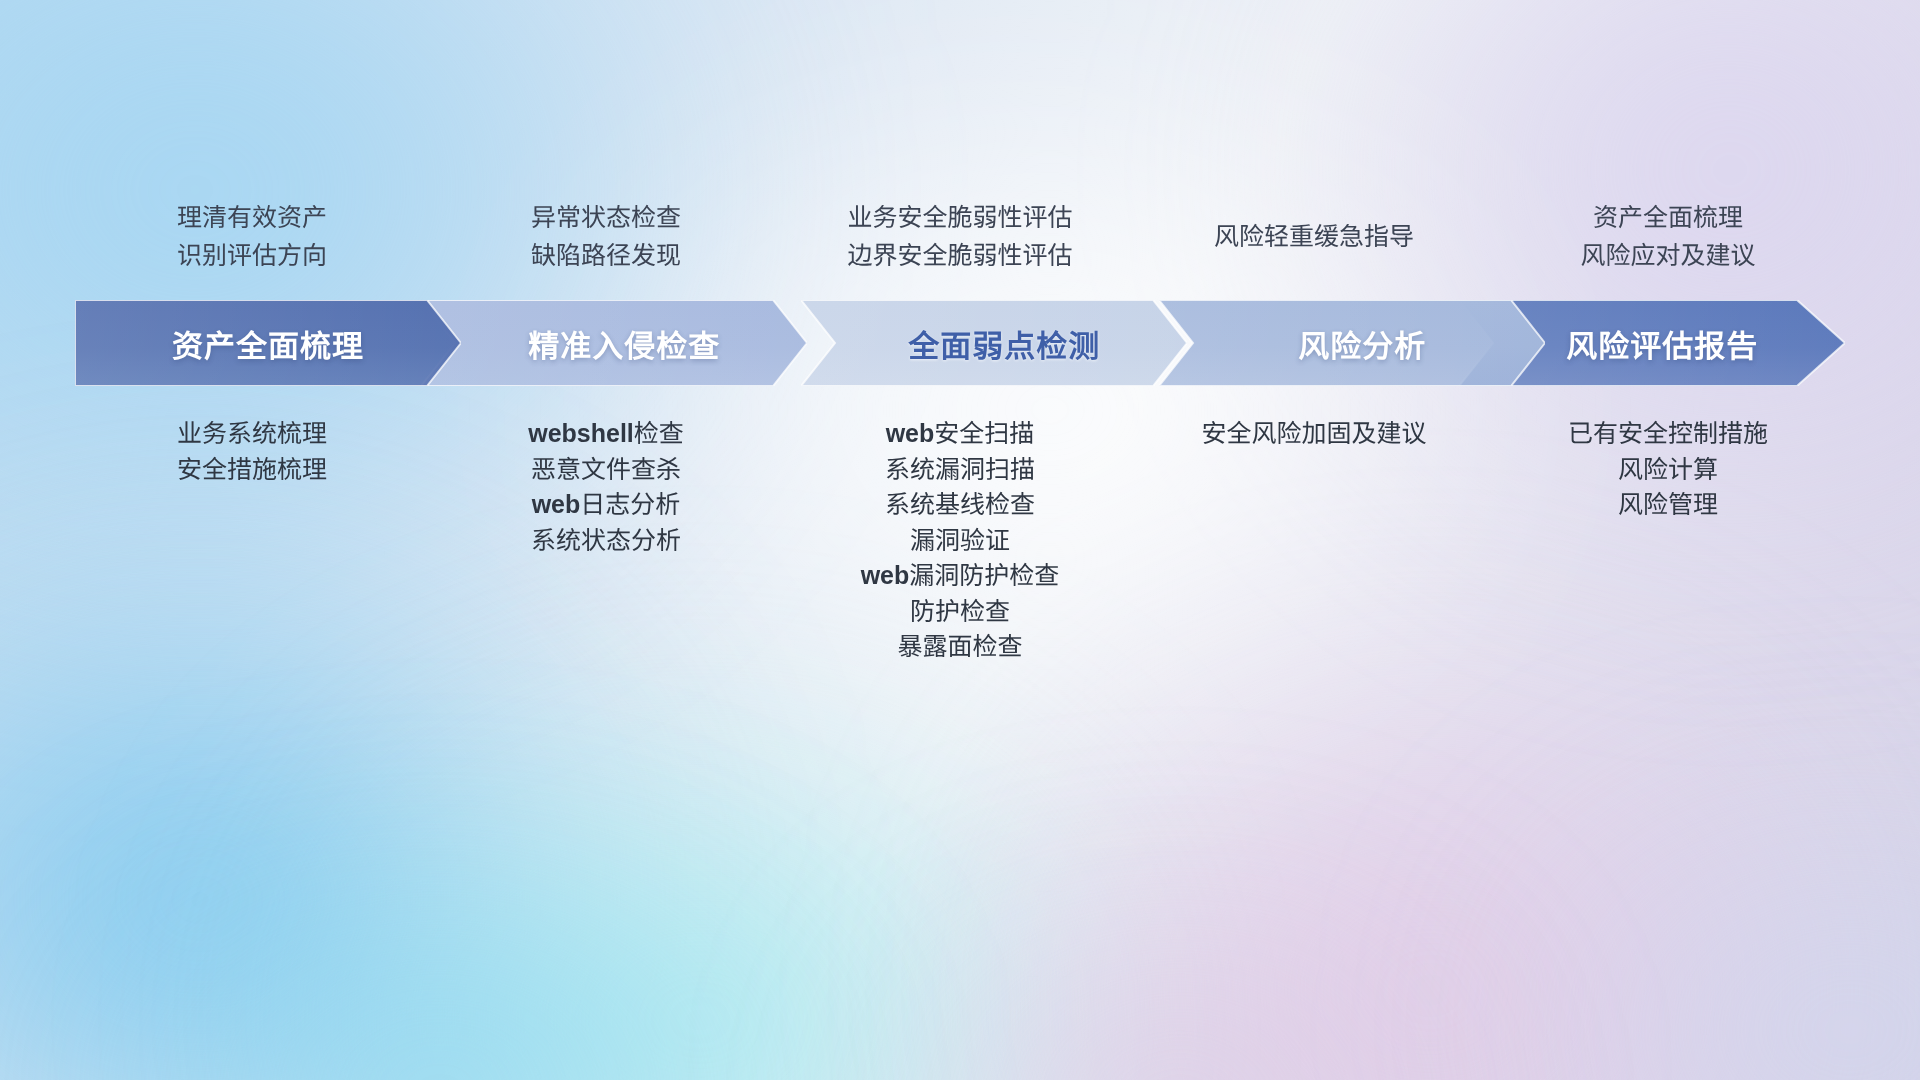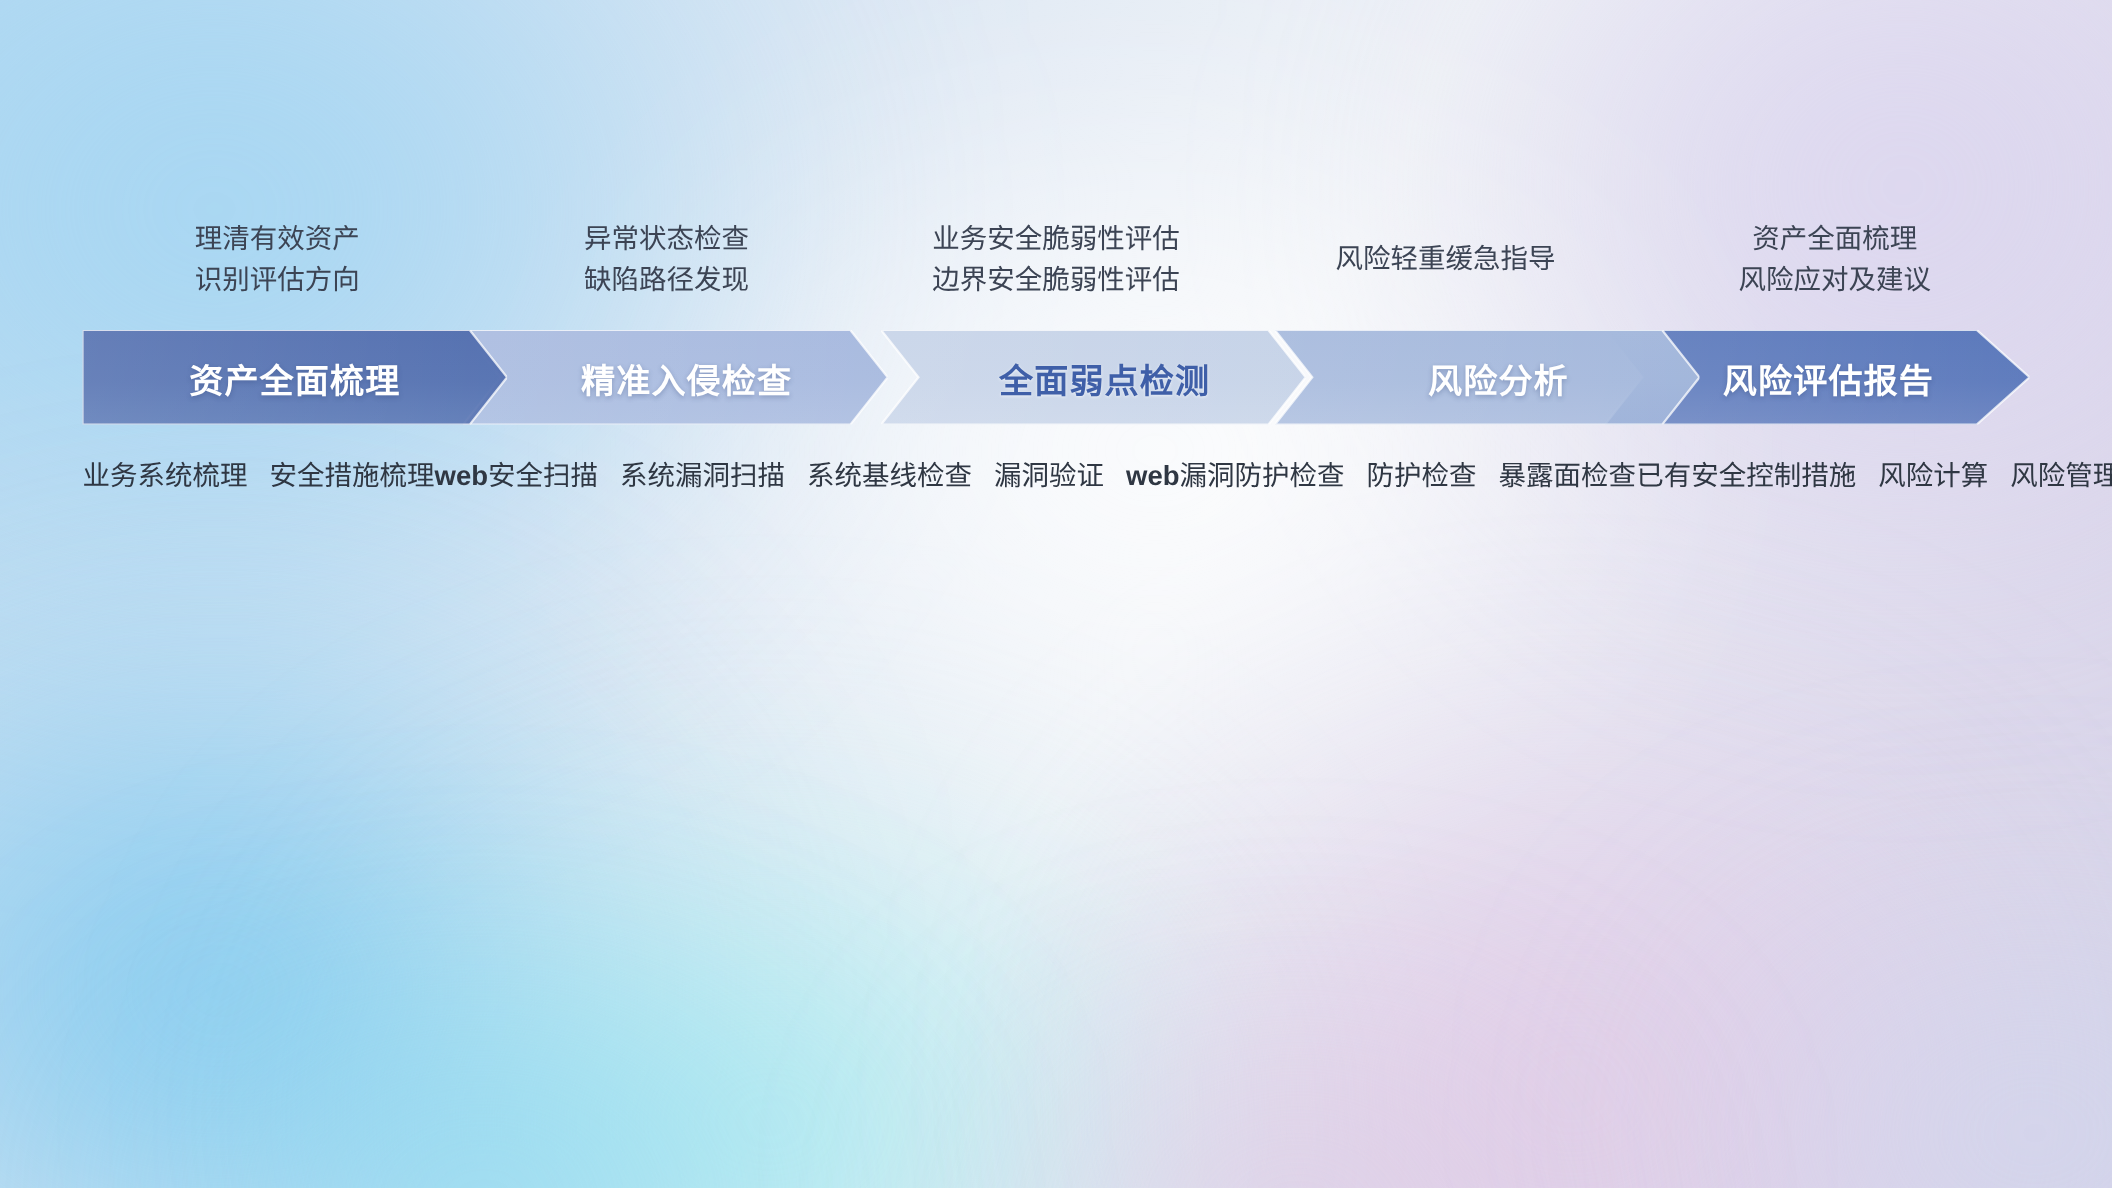--- a/index.html
+++ b/index.html
@@ -53,21 +53,21 @@
   .chev{position:absolute;top:0;height:86px;
         display:flex;align-items:center;justify-content:center;}
   .chev .lbl{font-size:31px;font-weight:bold;letter-spacing:1px;white-space:nowrap;
              position:relative;z-index:3;}
   .chev .shape{position:absolute;inset:0;z-index:1;}
   .chev .shape svg{display:block;width:100%;height:100%;}
 
   
   .botrow{position:absolute;left:75px;top:420px;width:1770px;display:flex;
           align-items:flex-start;}
-  .botcell{flex:1 1 0;display:flex;flex-direction:row;align-items:center;gap:20px;}
+  .botcell{flex:1 1 0;display:flex;flex-direction:column;align-items:center;gap:8px;}
   .botcell .ln{font-size:25px;color:#2f3743;line-height:1.1;white-space:nowrap;}
   .botcell .ln b{font-weight:bold;}
 
   
   .footer{position:absolute;left:98px;top:872px;width:1560px;
           font-size:20px;line-height:1.62;color:#8f96ab;letter-spacing:.2px;}
   .footer p{margin:0;}
 </style>
 </head>
 <body>
@@ -211,32 +211,38 @@
         <span class="lbl" style="color: rgb(255, 255, 255); text-shadow: rgba(40, 60, 110, 0.3) 0px 2px 5px; margin-left: 20.4px;">风险评估报告</span>
       </div>
     </div>
 
   <div class="botrow" id="botrow">
       <div class="botcell">
         <div class="ln">业务系统梳理</div>
         <div class="ln">安全措施梳理</div>
       </div>
       <div class="botcell">
+        <div class="ln"><b>webshell</b><span>检查</span></div>
+        <div class="ln">恶意文件查杀</div>
+        <div class="ln"><b>web</b><span>日志分析</span></div>
+        <div class="ln">系统状态分析</div>
+      </div>
+      <div class="botcell">
         <div class="ln"><b>web</b><span>安全扫描</span></div>
         <div class="ln">系统漏洞扫描</div>
         <div class="ln">系统基线检查</div>
         <div class="ln">漏洞验证</div>
         <div class="ln"><b>web</b><span>漏洞防护检查</span></div>
         <div class="ln">防护检查</div>
         <div class="ln">暴露面检查</div>
       </div>
       <div class="botcell">
+        <div class="ln">安全风险加固及建议</div>
+      </div>
+      <div class="botcell">
         <div class="ln">已有安全控制措施</div>
         <div class="ln">风险计算</div>
         <div class="ln">风险管理</div>
       </div>
-      <div class="botcell">
-        <div class="ln">安全风险加固及建议</div>
-      </div>
     </div>
 
 
 </div>
 
 </body></html>

